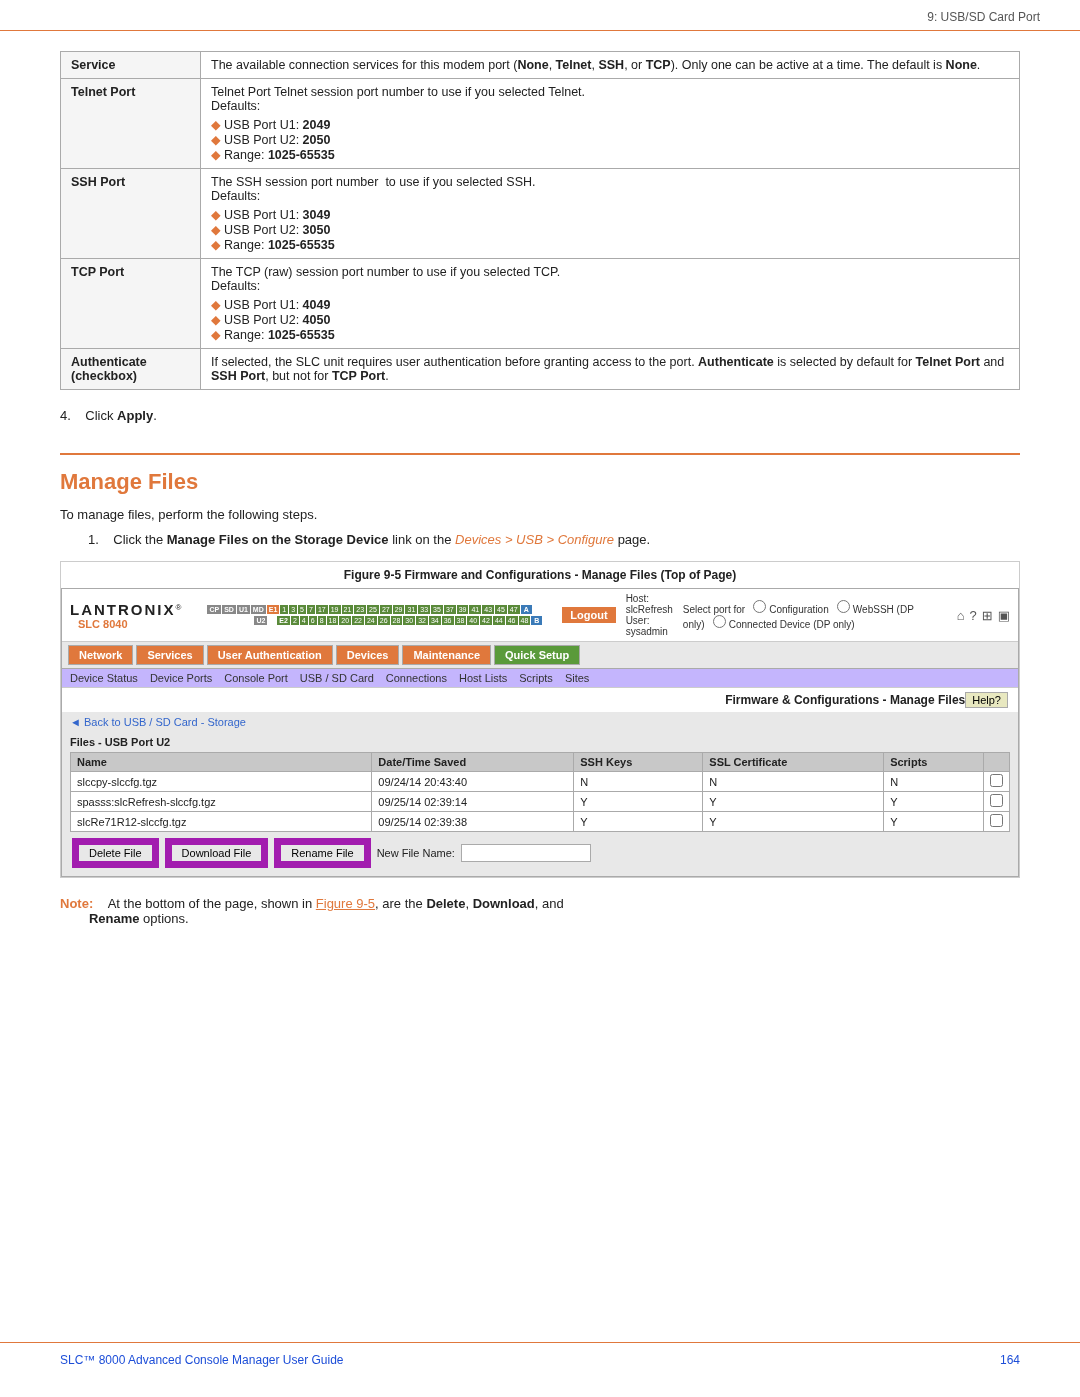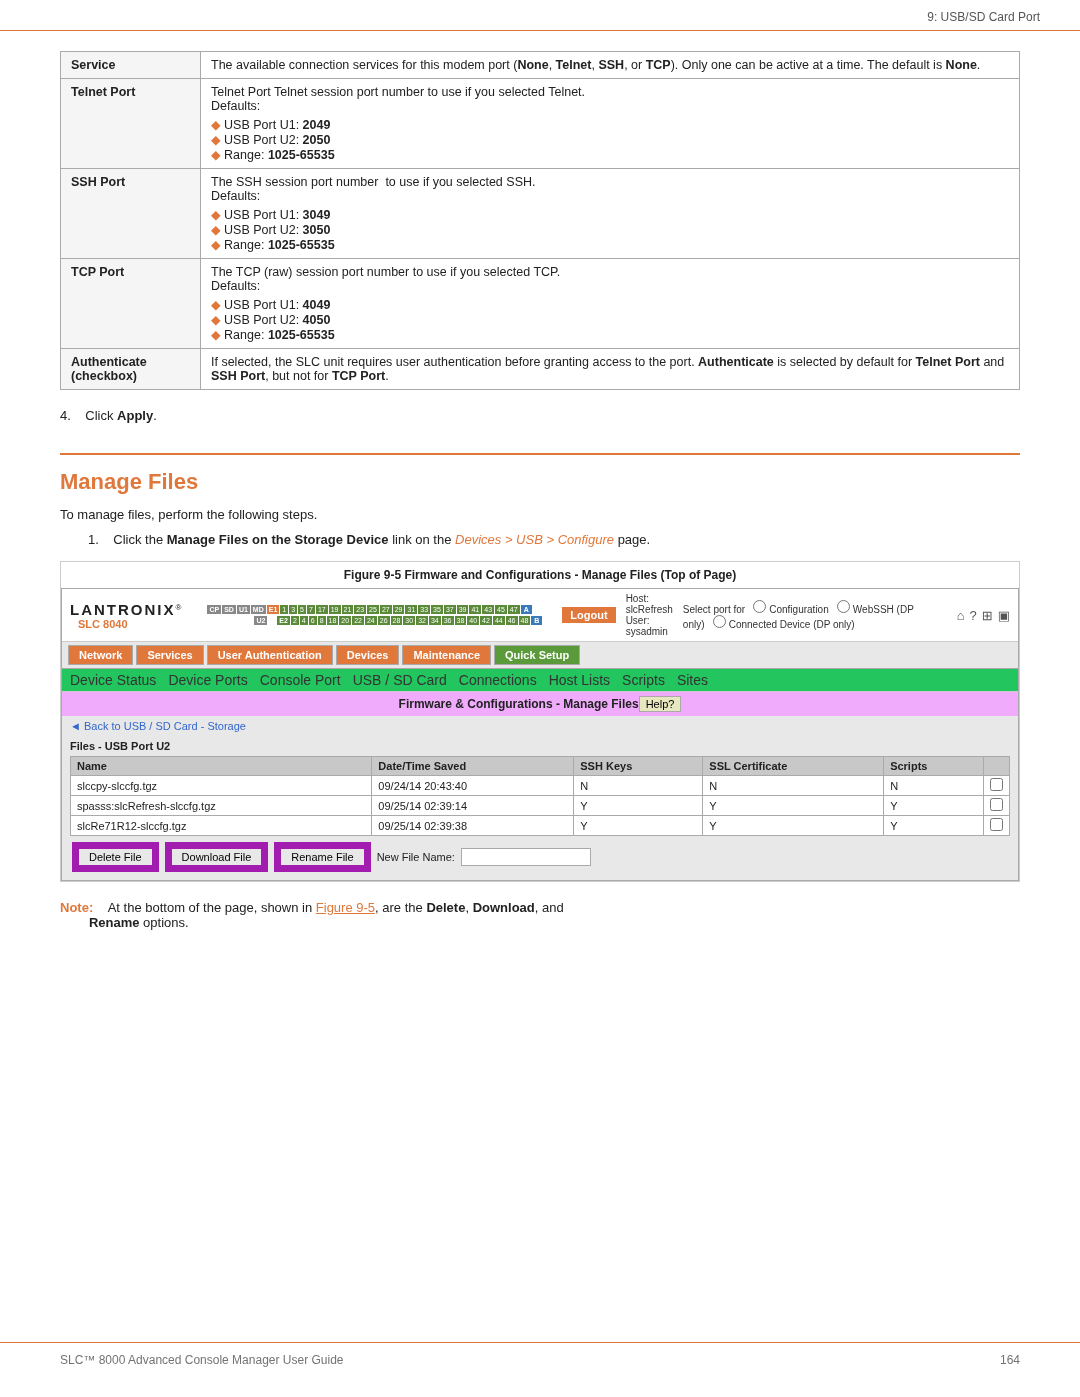--- a/index.html
+++ b/index.html
@@ -159,41 +159,41 @@
       cursor: pointer;
     }
 
     .nav-btn.green {
       background: #5a9a3a;
       color: #fff;
     }
 
     .sub-nav {
       display: flex;
-      background: #22c55e;
+      background: #c4b5fd;
       padding: 3px 8px;
       gap: 12px;
       border-bottom: 1px solid #ccc;
-      font-size: 14px;
+      font-size: 11px;
     }
 
     .sub-nav a {
       color: #333;
       text-decoration: none;
       cursor: pointer;
     }
 
     .content-header {
-      background: #f0abfc;
+      background: #ffffff;
       text-align: center;
       padding: 4px;
       font-weight: bold;
       font-size: 12px;
       display: flex;
-      justify-content: center;
+      justify-content: flex-end;
       align-items: center;
       padding: 4px 10px;
     }
 
     .help-btn {
       background: #e8e8c0;
       border: 1px solid #aaa;
       padding: 1px 6px;
       font-size: 11px;
       cursor: pointer;
@@ -284,21 +284,21 @@
     
     .page-footer {
       position: absolute;
       bottom: 20px;
       left: 0;
       right: 0;
       display: flex;
       justify-content: space-between;
       padding: 10px 60px;
       font-size: 12px;
-      color: #737373;
+      color: #1d4ed8;
       border-top: 1px solid #e0783c;
     }
   </style>
 </head>
 <body>
 
 <div class="page-header">
   <span>9: USB/SD Card Port</span>
 </div>
 

